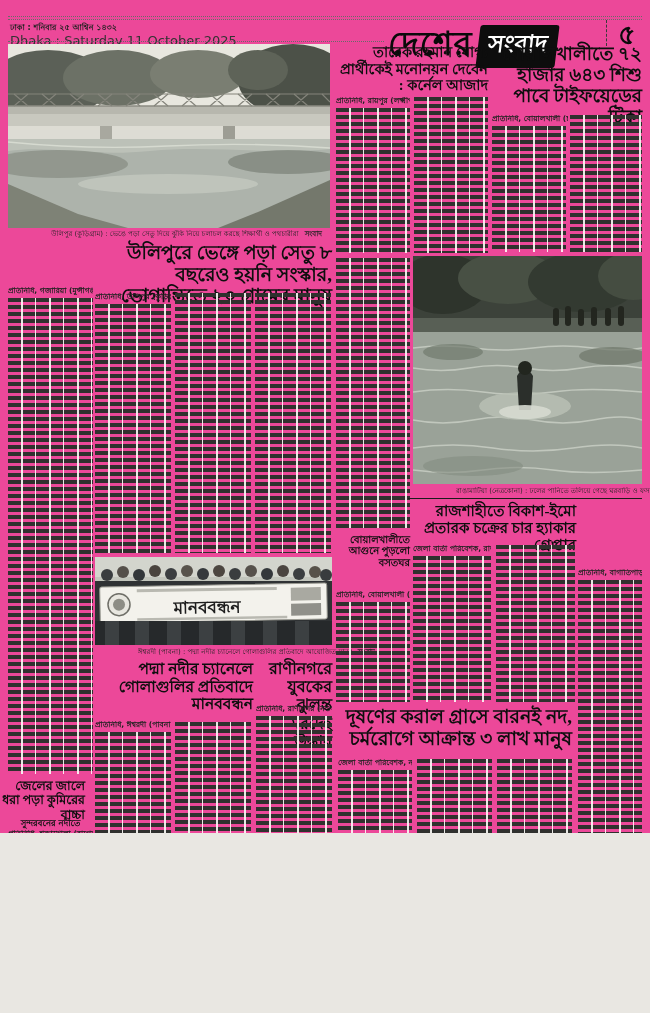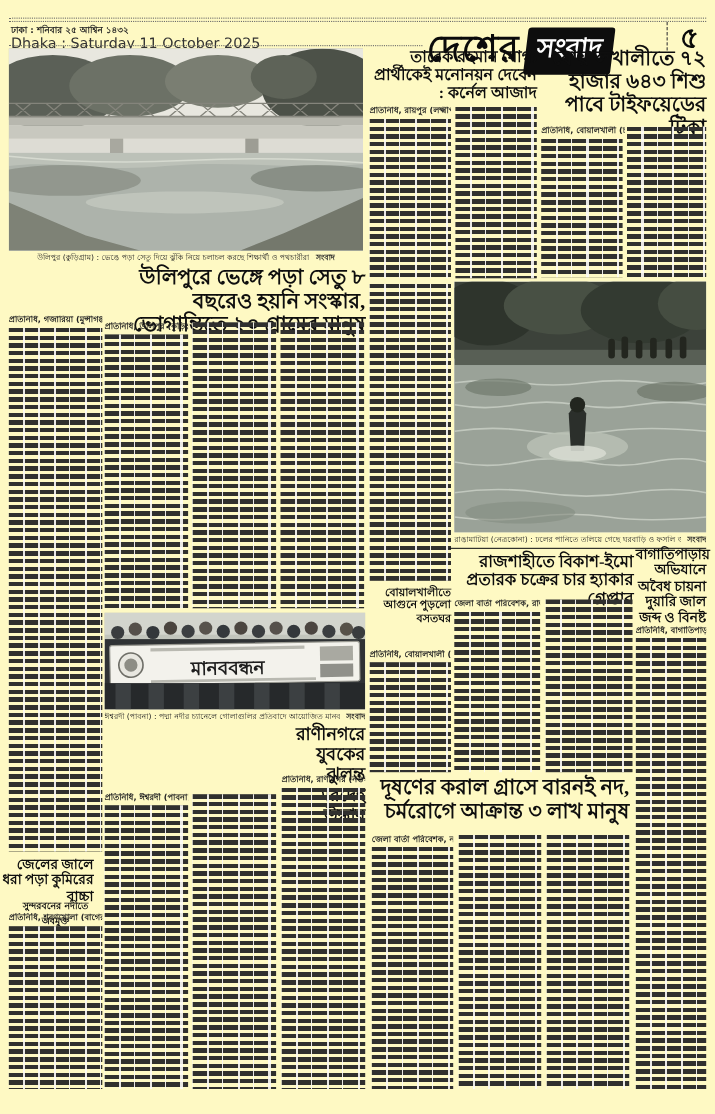--- a/index.html
+++ b/index.html
@@ -1,30 +1,30 @@
 <!DOCTYPE html>
 <html><head>
 <meta charset="utf-8">
 <style>
   html,body{margin:0;padding:0;background:#e9e7e2;}
   .page{
-    position:relative;width:650px;height:1013px;margin:0 auto;
-    background:#fef9c3;overflow:hidden;
+    position:relative;width:650px;height:833px;margin:0 auto;
+    background:#ec4899;overflow:hidden;
     font-family:"DejaVu Sans","Liberation Sans",sans-serif;color:#1a1a1a;
   }
   .dotline{position:absolute;border-top:1.6px dotted #6a6a6a;height:0;}
   .h{
     position:absolute;font-weight:bold;text-align:right;color:#0e0e0e;
     font-family:"Liberation Serif","DejaVu Serif",serif;line-height:1.14;
   }
   .dl{position:absolute;font-size:7.5px;font-weight:bold;color:#222;
       white-space:nowrap;overflow:hidden;line-height:1.1;}
   .sub{position:absolute;font-size:8.5px;font-weight:bold;text-align:center;color:#111;}
-  .cap{position:absolute;display:flex;justify-content:center;gap:6px;
-       font-size:7px;color:#232323;line-height:1.15;overflow:hidden;}
+  .cap{position:absolute;display:flex;justify-content:flex-start;gap:6px;
+       font-size:7px;color:#232323;line-height:1.15;overflow:hidden;margin-left:43px;}
   .cap .ct{white-space:nowrap;overflow:hidden;text-overflow:clip;}
   .cap .cr{flex:none;font-weight:bold;}
   
   .gk{
     position:absolute;
     background-image:
       repeating-linear-gradient(to right,
         rgba(252,251,247,0) 0 13px, rgba(252,251,247,.9) 13px 15px,
         rgba(252,251,247,0) 15px 27px, rgba(252,251,247,.9) 27px 28px),
       repeating-linear-gradient(to bottom,
@@ -157,20 +157,21 @@
           <rect x="168" y="64" width="14" height="24"></rect>
         <rect x="200" y="64" width="14" height="24"></rect>
       </g>
     </svg>
   </div>
   <div class="cap" style="left:95px;top:648px;width:237px;">
     <span class="ct">ঈশ্বরদী (পাবনা) : পদ্মা নদীর চ্যানেলে গোলাগুলির প্রতিবাদে আয়োজিত মানববন্ধন</span>
     <span class="cr">সংবাদ</span>
   </div>
 
+  <div class="h" style="left:95px;top:660px;width:158px;font-size:15.5px;">পদ্মা নদীর চ্যানেলে গোলাগুলির প্রতিবাদে মানববন্ধন</div>
   <div class="dl" style="left:95px;top:721px;width:76px;">প্রতিনিধি, ঈশ্বরদী (পাবনা)</div>
   <div class="gk" style="left:95px;top:732px;width:76px;height:258px;"></div>
   <div class="gk" style="left:175px;top:722px;width:76px;height:268px;"></div>
 
   <div class="h" style="left:256px;top:660px;width:76px;font-size:16px;">রাণীনগরে যুবকের ঝুলন্ত মরদেহ উদ্ধার</div>
   <div class="dl" style="left:256px;top:705px;width:76px;">প্রতিনিধি, রাণীনগর (নওগাঁ)</div>
   <div class="gk" style="left:256px;top:716px;width:76px;height:274px;"></div>
 
   <div class="h" style="left:336px;top:44px;width:152px;font-size:14.5px;">তারেক রহমান যোগ্য প্রার্থীকেই মনোনয়ন দেবেন : কর্নেল আজাদ</div>
   <div class="dl" style="left:336px;top:97px;width:74px;">প্রতিনিধি, রায়পুর (লক্ষ্মীপুর)</div>
@@ -226,21 +227,20 @@
     <span class="ct">রাঙামাটিয়া (নেত্রকোনা) : ঢলের পানিতে তলিয়ে গেছে ঘরবাড়ি ও ফসলি জমি</span>
     <span class="cr">সংবাদ</span>
   </div>
   <div class="rule" style="left:408px;top:498px;width:234px;"></div>
 
   <div class="h" style="left:408px;top:503px;width:168px;font-size:15px;">রাজশাহীতে বিকাশ-ইমো প্রতারক চক্রের চার হ্যাকার গ্রেপ্তার</div>
   <div class="dl" style="left:413px;top:545px;width:78px;">জেলা বার্তা পরিবেশক, রাজশাহী</div>
   <div class="gk" style="left:413px;top:556px;width:78px;height:146px;"></div>
   <div class="gk" style="left:496px;top:545px;width:79px;height:157px;"></div>
 
-  <div class="h" style="left:578px;top:497px;width:64px;font-size:12.5px;">বাগাতিপাড়ায় অভিযানে অবৈধ চায়না দুয়ারি জাল জব্দ ও বিনষ্ট</div>
   <div class="dl" style="left:578px;top:569px;width:64px;">প্রতিনিধি, বাগাতিপাড়া (নাটোর)</div>
   <div class="gk" style="left:578px;top:580px;width:64px;height:410px;"></div>
 
   <div class="h" style="left:340px;top:706px;width:232px;font-size:19px;">দূষণের করাল গ্রাসে বারনই নদ, চর্মরোগে আক্রান্ত ৩ লাখ মানুষ</div>
   <div class="dl" style="left:338px;top:759px;width:74px;">জেলা বার্তা পরিবেশক, নাটোর</div>
   <div class="gk" style="left:338px;top:770px;width:74px;height:220px;"></div>
   <div class="gk" style="left:417px;top:759px;width:75px;height:231px;"></div>
   <div class="gk" style="left:497px;top:759px;width:75px;height:231px;"></div>
 
 </div>

